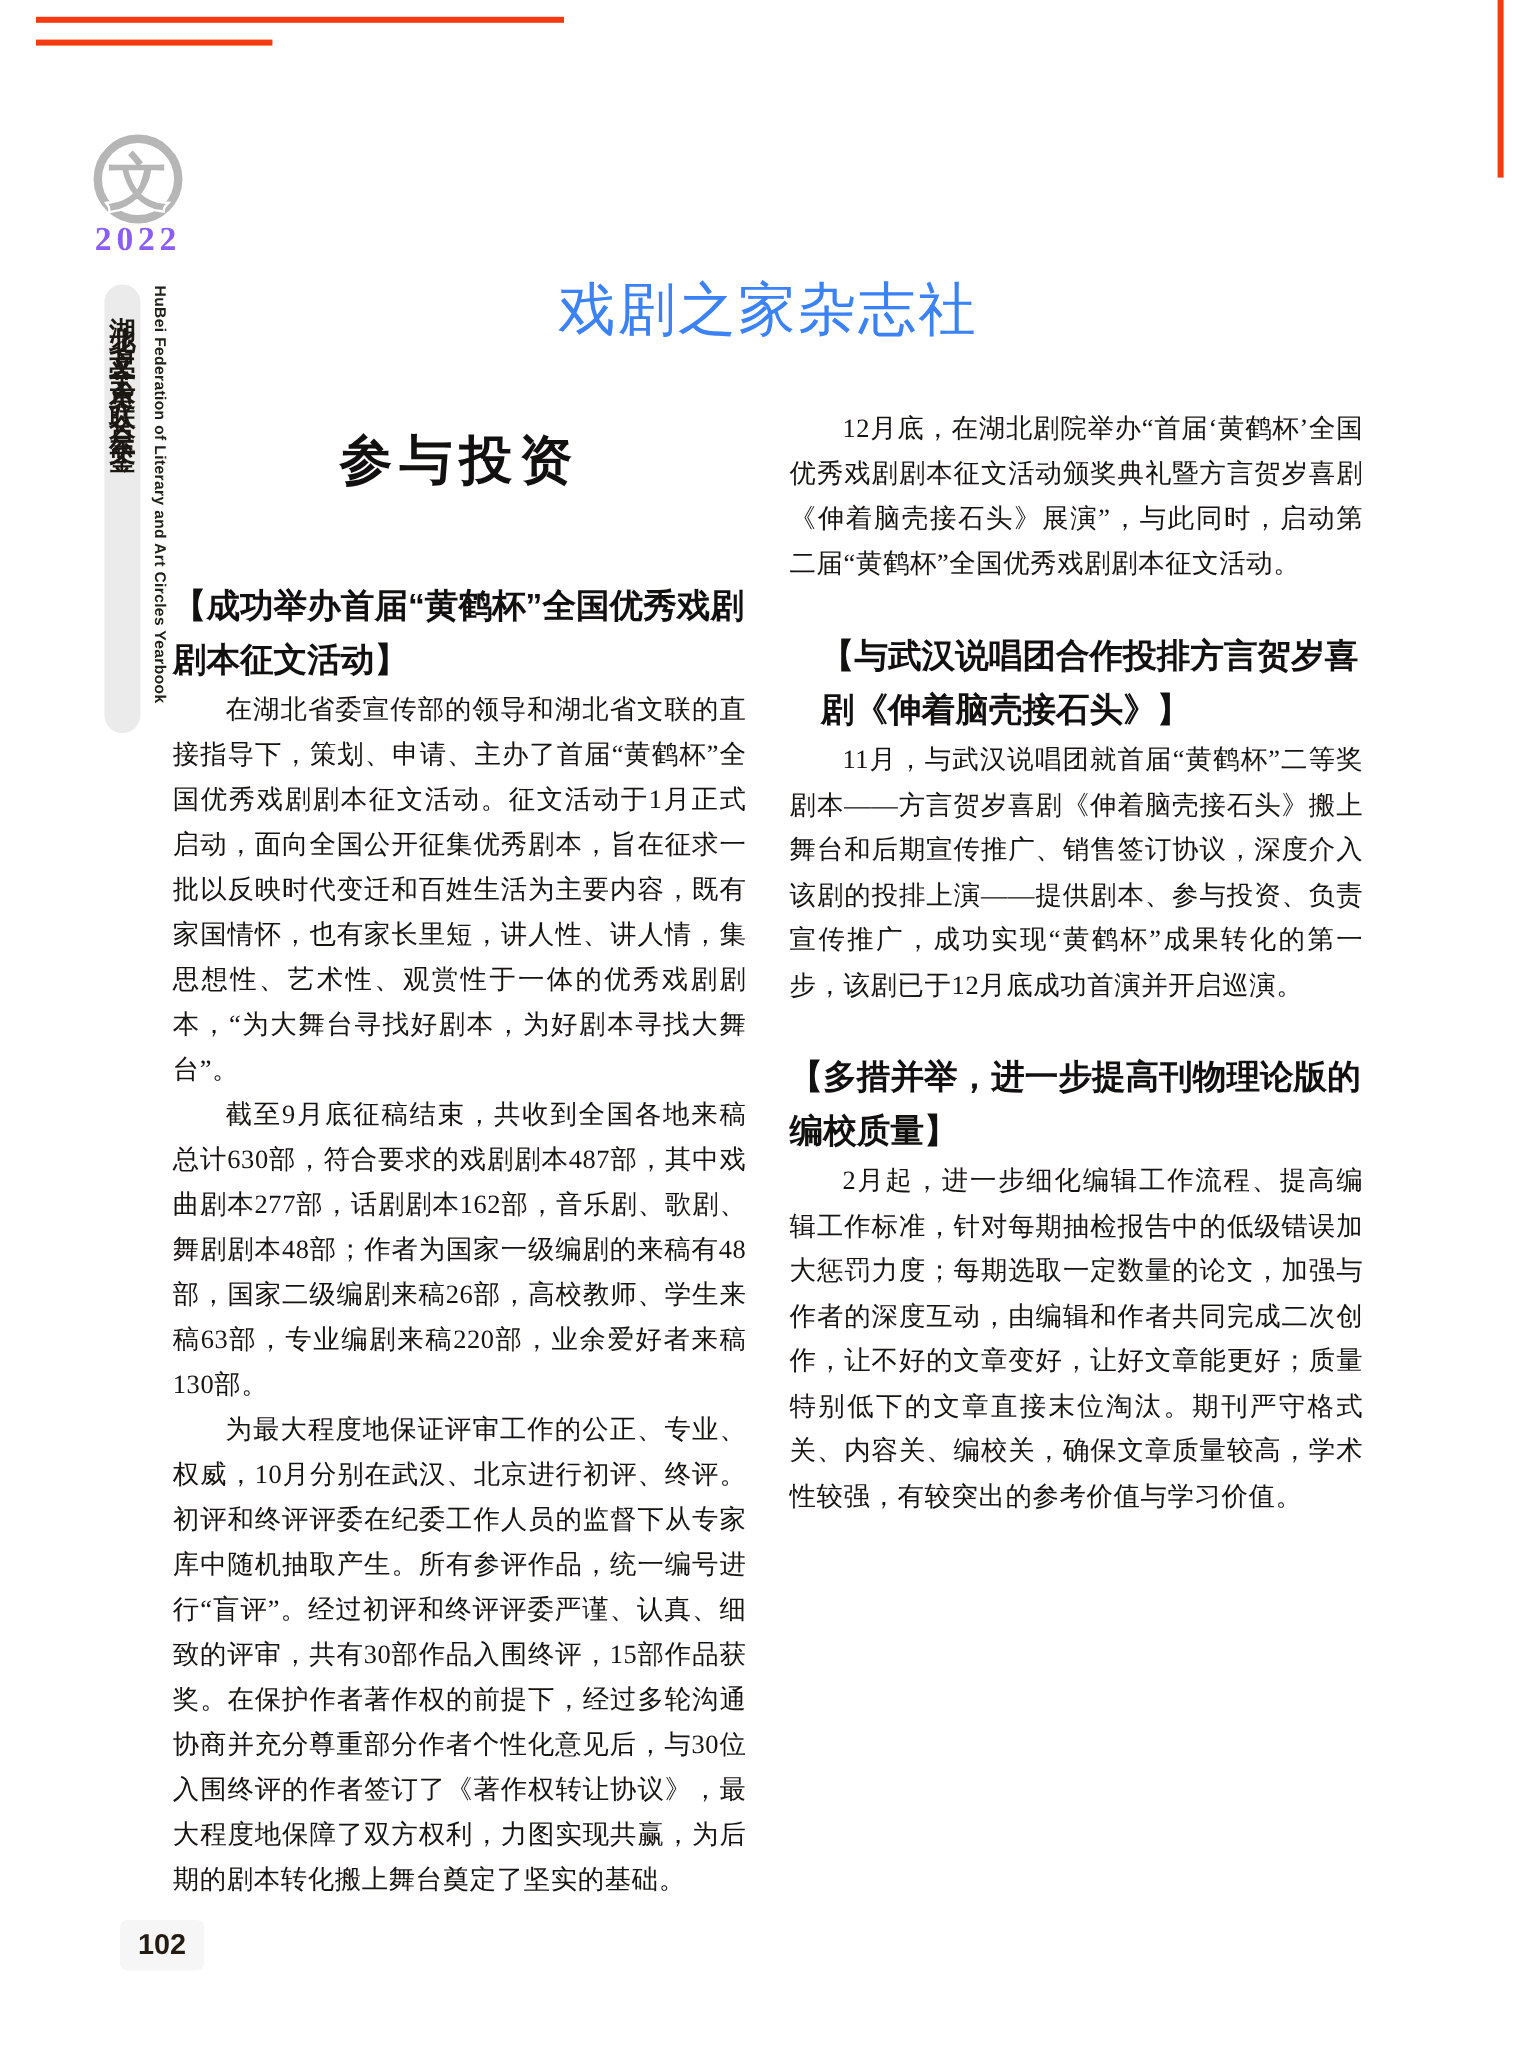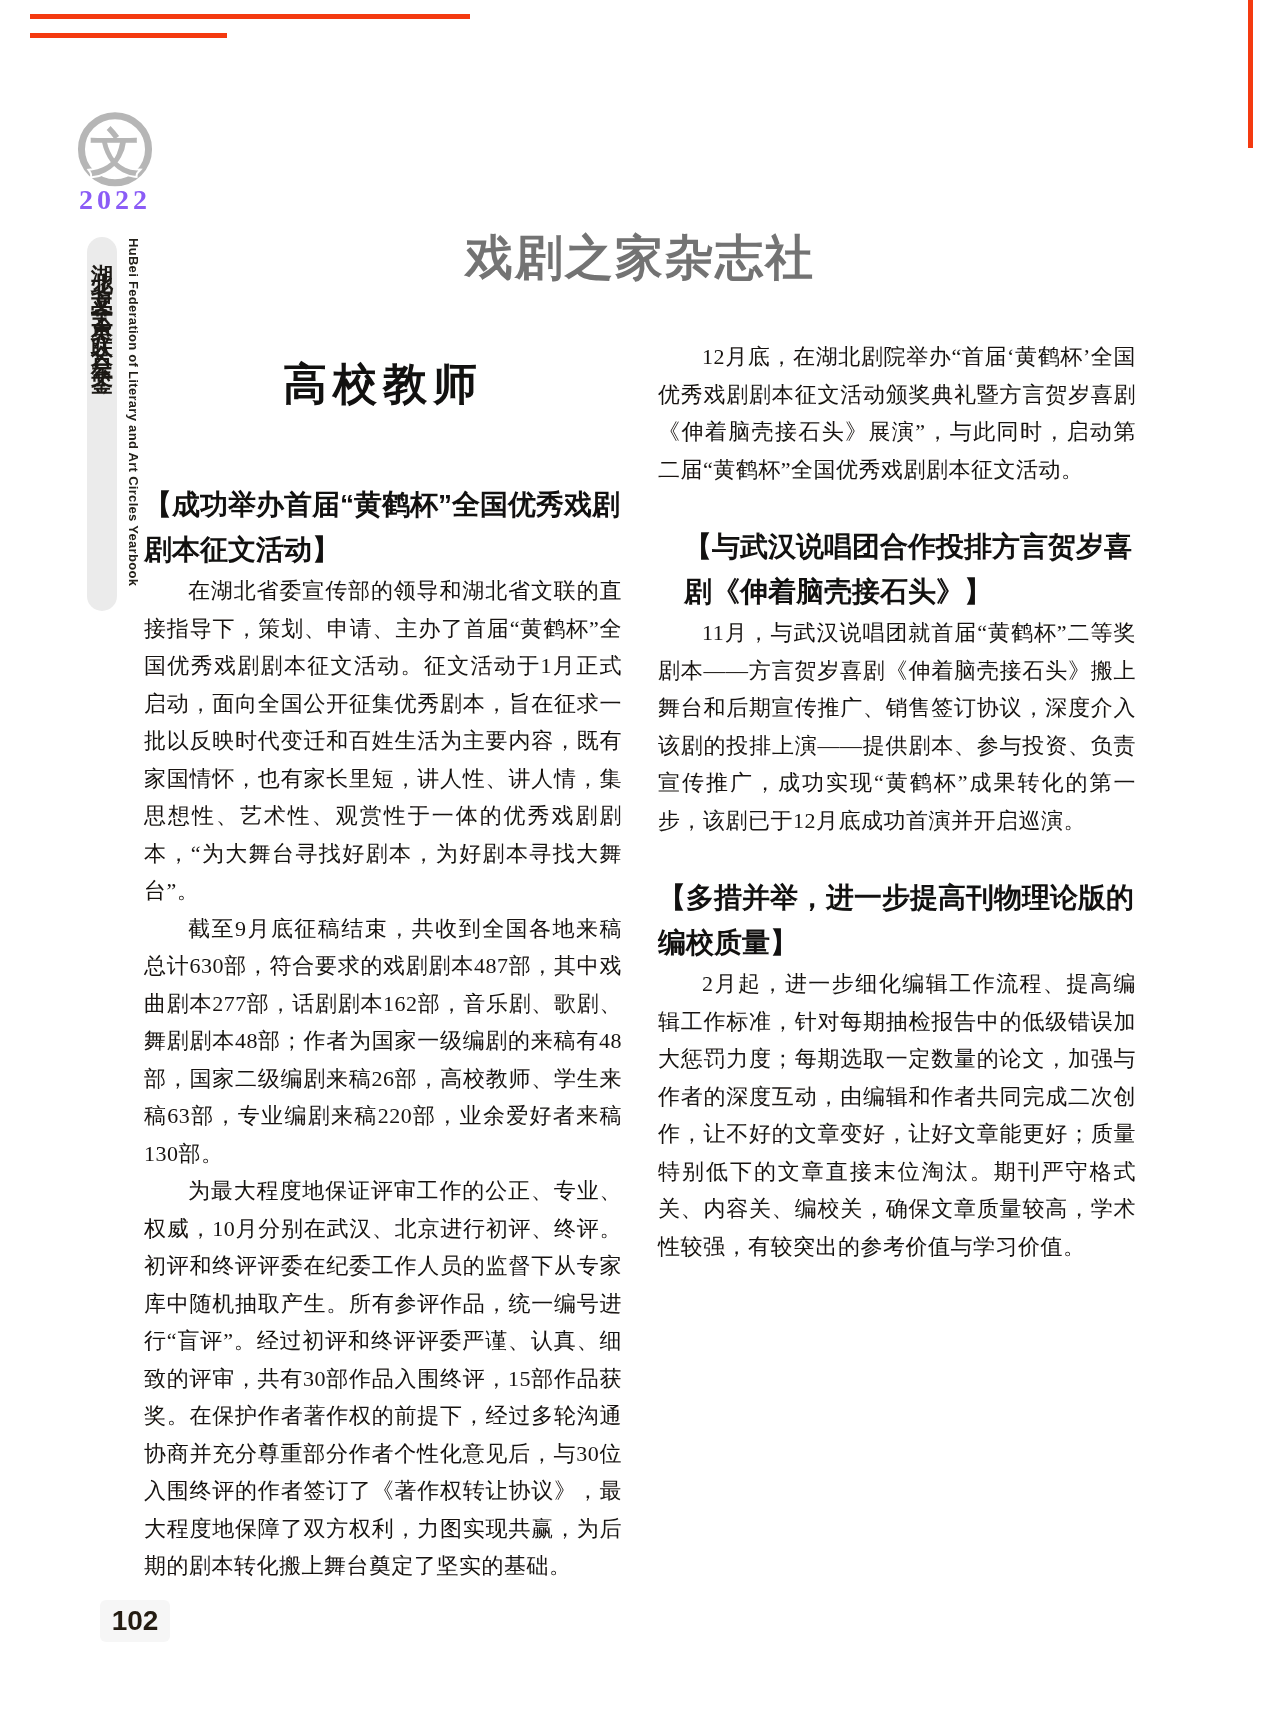--- a/index.html
+++ b/index.html
@@ -30,22 +30,22 @@
   .en-rot{
     position:absolute;left:141px;top:238px;width:376px;height:16px;
     transform-origin:0 0;transform:rotate(90deg);
     font-family:"Liberation Sans","DejaVu Sans",sans-serif;
     font-size:13px;font-weight:bold;letter-spacing:0.3px;white-space:nowrap;
     color:#232019;
   }
 
   .title{
     position:absolute;left:145px;top:226px;width:990px;margin:0;
-    text-align:center;font-size:48px;font-weight:700;letter-spacing:2px;
-    color:#737373;
+    text-align:center;font-size:48px;font-weight:400;letter-spacing:2px;
+    color:#3b82f6;
   }
 
   .col{
     position:absolute;top:338px;width:478px;
     font-size:22px;line-height:37.5px;letter-spacing:0.5px;
     text-align:justify;color:#171310;
   }
   .col-left{left:144px;}
   .col-right{left:658px;}
   .col p{margin:0;text-indent:2em;}
@@ -63,21 +63,21 @@
   }
   .col-left h3{margin-top:72px;margin-bottom:0;}
   .col-right .first-p{margin-top:24px;}
   .col-right h3.h-mid{margin-top:36px;margin-left:26px;}
   .col-right h3.h-low{margin-top:36px;}
 
   .pagenum{
     position:absolute;left:100px;top:1600px;width:70px;height:42px;
     background:#f6f6f6;border-radius:6px;text-align:center;line-height:42px;
     font-family:"Liberation Sans","DejaVu Sans",sans-serif;
-    font-size:28px;font-weight:bold;color:#241c12;
+    font-size:24px;font-weight:bold;color:#241c12;
   }
 </style>
 </head>
 <body>
 
 <div>
 
   <div class="red-mark r1"></div>
   <div class="red-mark r2"></div>
   <div class="red-mark r3"></div>
@@ -87,21 +87,21 @@
     <text x="50" y="74" text-anchor="middle" font-size="64" font-weight="bold" fill="#b6b6b6" stroke="#ffffff" stroke-width="5" paint-order="stroke">文</text>
   </svg>
   <div class="year">2022</div>
 
   <div class="cn-pill">湖北省文学艺术界联合会年鉴</div>
   <div class="en-rot">HuBei Federation of Literary and Art Circles Yearbook</div>
 
   <h1 class="title">戏剧之家杂志社</h1>
 
   <div class="col col-left">
-    <h2 class="sec">高校教师</h2>
+    <h2 class="sec">参与投资</h2>
     <h3>【成功举办首届“黄鹤杯”全国优秀戏剧剧本征文活动】</h3>
     <p>在湖北省委宣传部的领导和湖北省文联的直接指导下，策划、申请、主办了首届“黄鹤杯”全国优秀戏剧剧本征文活动。征文活动于1月正式启动，面向全国公开征集优秀剧本，旨在征求一批以反映时代变迁和百姓生活为主要内容，既有家国情怀，也有家长里短，讲人性、讲人情，集思想性、艺术性、观赏性于一体的优秀戏剧剧本，“为大舞台寻找好剧本，为好剧本寻找大舞台”。</p>
     <p>截至9月底征稿结束，共收到全国各地来稿总计630部，符合要求的戏剧剧本487部，其中戏曲剧本277部，话剧剧本162部，音乐剧、歌剧、舞剧剧本48部；作者为国家一级编剧的来稿有48部，国家二级编剧来稿26部，高校教师、学生来稿63部，专业编剧来稿220部，业余爱好者来稿130部。</p>
     <p>为最大程度地保证评审工作的公正、专业、权威，10月分别在武汉、北京进行初评、终评。初评和终评评委在纪委工作人员的监督下从专家库中随机抽取产生。所有参评作品，统一编号进行“盲评”。经过初评和终评评委严谨、认真、细致的评审，共有30部作品入围终评，15部作品获奖。在保护作者著作权的前提下，经过多轮沟通协商并充分尊重部分作者个性化意见后，与30位入围终评的作者签订了《著作权转让协议》，最大程度地保障了双方权利，力图实现共赢，为后期的剧本转化搬上舞台奠定了坚实的基础。</p>
   </div>
 
   <div class="col col-right">
     <p>12月底，在湖北剧院举办“首届‘黄鹤杯’全国优秀戏剧剧本征文活动颁奖典礼暨方言贺岁喜剧《伸着脑壳接石头》展演”，与此同时，启动第二届“黄鹤杯”全国优秀戏剧剧本征文活动。</p>
     <h3 class="h-mid">【与武汉说唱团合作投排方言贺岁喜剧《伸着脑壳接石头》】</h3>
     <p>11月，与武汉说唱团就首届“黄鹤杯”二等奖剧本——方言贺岁喜剧《伸着脑壳接石头》搬上舞台和后期宣传推广、销售签订协议，深度介入该剧的投排上演——提供剧本、参与投资、负责宣传推广，成功实现“黄鹤杯”成果转化的第一步，该剧已于12月底成功首演并开启巡演。</p>

